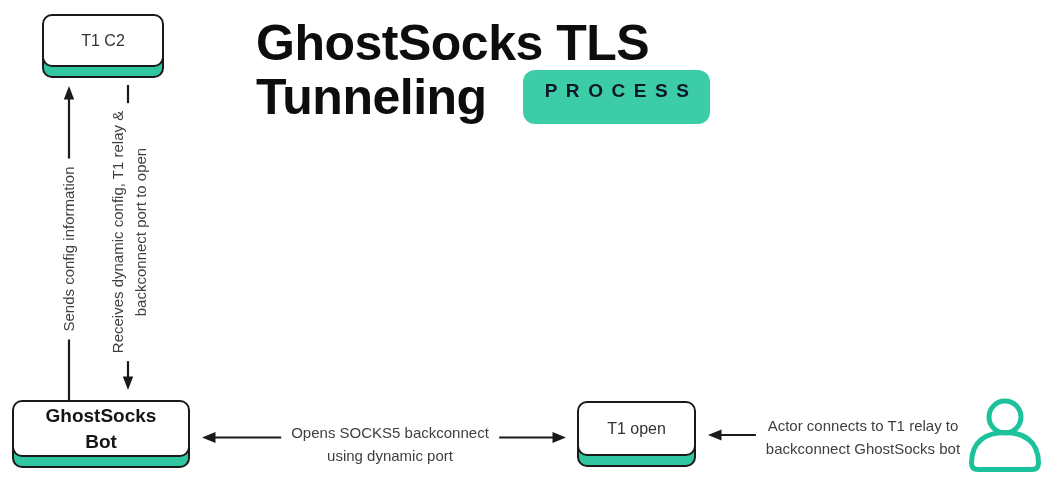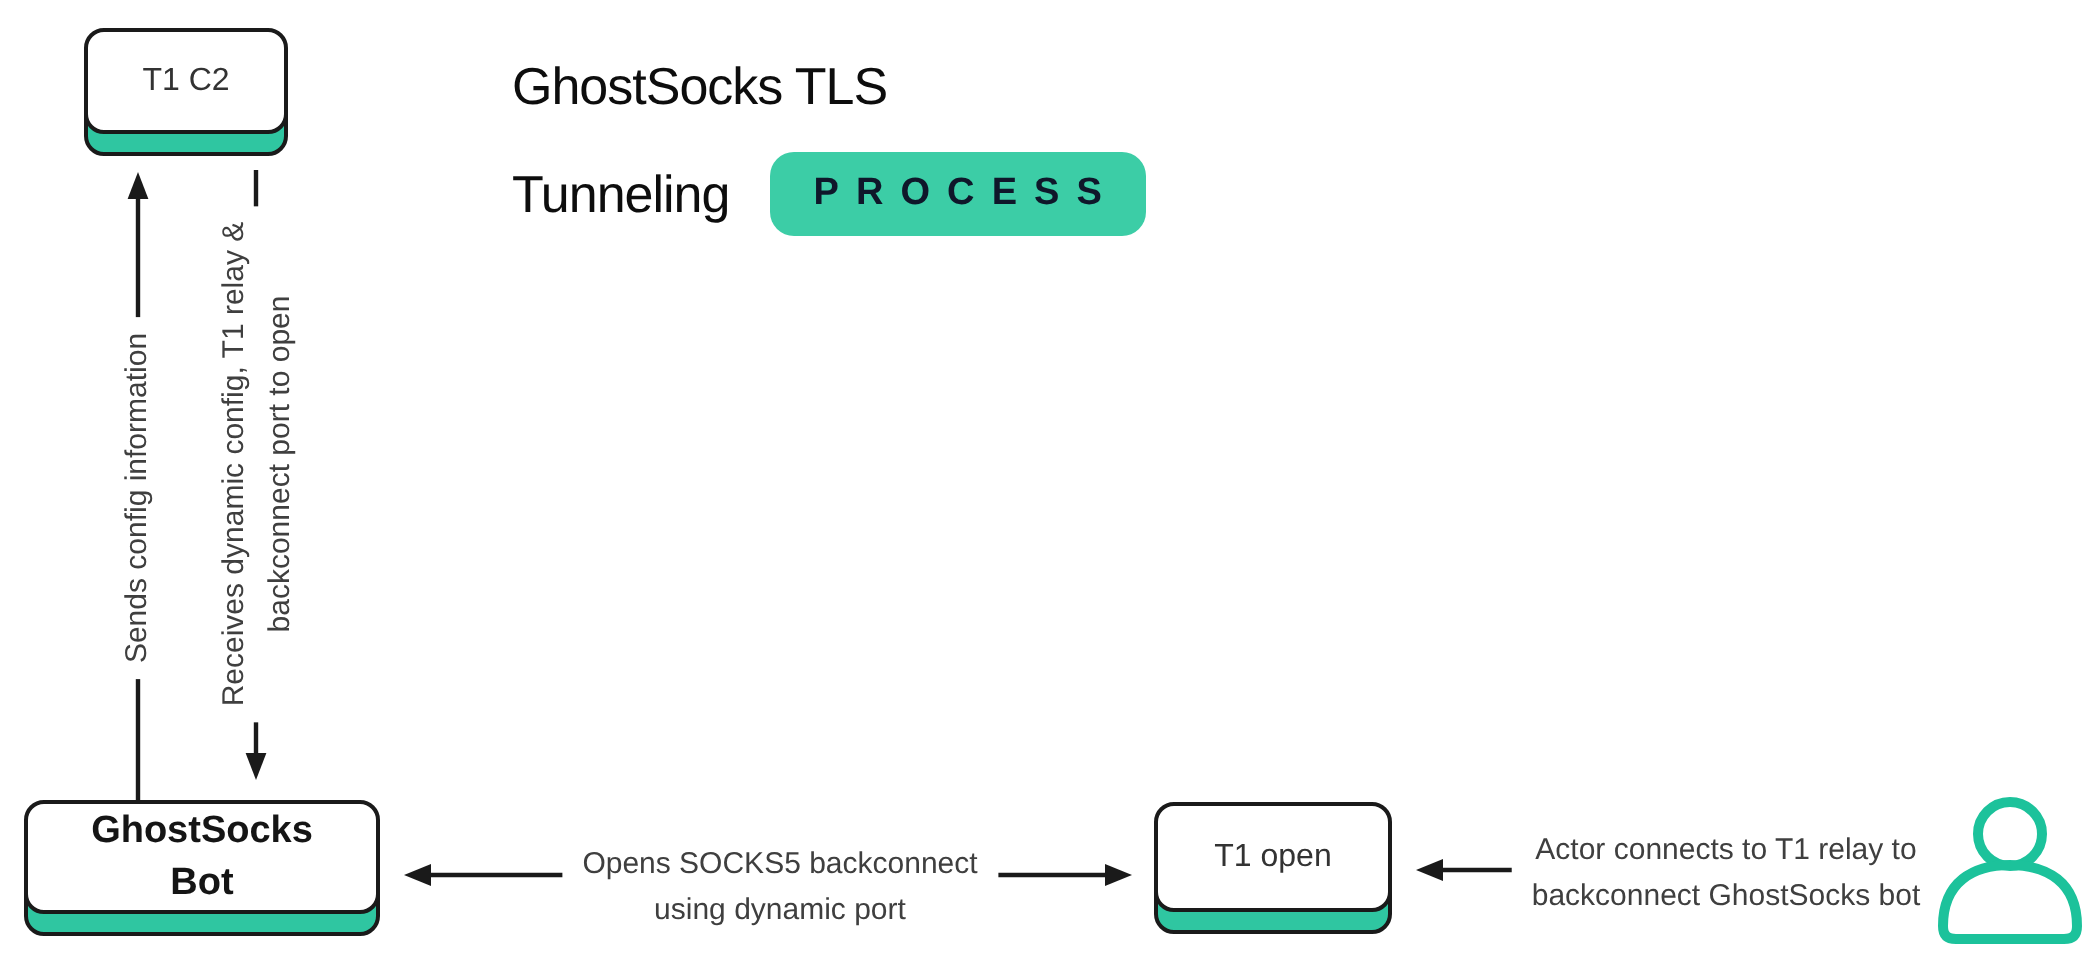--- a/index.html
+++ b/index.html
@@ -5,22 +5,22 @@
   :root {
     --accent:#2FC6A1; --badge:#3CCDA6; --icon:#1CC29B;
     --ink:#1A1A1A; --text:#3F3F3F; --title:#0D0D0D;
   }
   * { box-sizing:border-box; margin:0; padding:0; }
   body { background:#fff; font-family:"Liberation Sans","DejaVu Sans",sans-serif; }
   .stage { position:relative; width:1045px; height:485px; background:#fff; overflow:hidden; }
 
   
   .header { position:absolute; left:256px; top:16px; color:var(--title); }
-  .title-line { font-size:26px; font-weight:400; letter-spacing:-0.5px; line-height:54px; white-space:nowrap; }
-  .title-row2 { display:flex; align-items:center; gap:20px; }
+  .title-line { font-size:50px; font-weight:700; letter-spacing:-0.5px; line-height:54px; white-space:nowrap; }
+  .title-row2 { display:flex; gap:36px; }
   .badge { display:inline-block; background:var(--badge); color:#0f172a; border-radius:12px;
            font-size:19px; font-weight:600; letter-spacing:0.45em;
            padding:10px 13px 10px 22px; line-height:1.2; }
 
   
   .node { position:absolute; }
   .node-accent { position:absolute; left:0; right:0; top:11px; bottom:-11px;
                  background:var(--accent); border:2.5px solid var(--ink); border-radius:10px; }
   .node-face { position:absolute; inset:0; background:#fff; border:2.5px solid var(--ink);
                border-radius:10px; display:flex; flex-direction:column; align-items:center;
@@ -71,21 +71,21 @@
   </svg>
 
   <div class="header">
     <div class="title-line">GhostSocks TLS</div>
     <div class="title-row2">
       <span class="title-line">Tunneling</span>
       <span class="badge">PROCESS</span>
     </div>
   </div>
 
-  <div class="node" style="left:42px; top:14px; width:102px; height:53px;">
+  <div class="node" style="left:42px; top:14px; width:122px; height:53px;">
     <div class="node-accent"></div>
     <div class="node-face">T1 C2</div>
   </div>
 
   <div class="node" style="left:12px; top:400px; width:178px; height:57px;border-radius:16px;">
     <div class="node-accent"></div>
     <div class="node-face bold">
       <div>GhostSocks</div>
       <div>Bot</div>
     </div>

